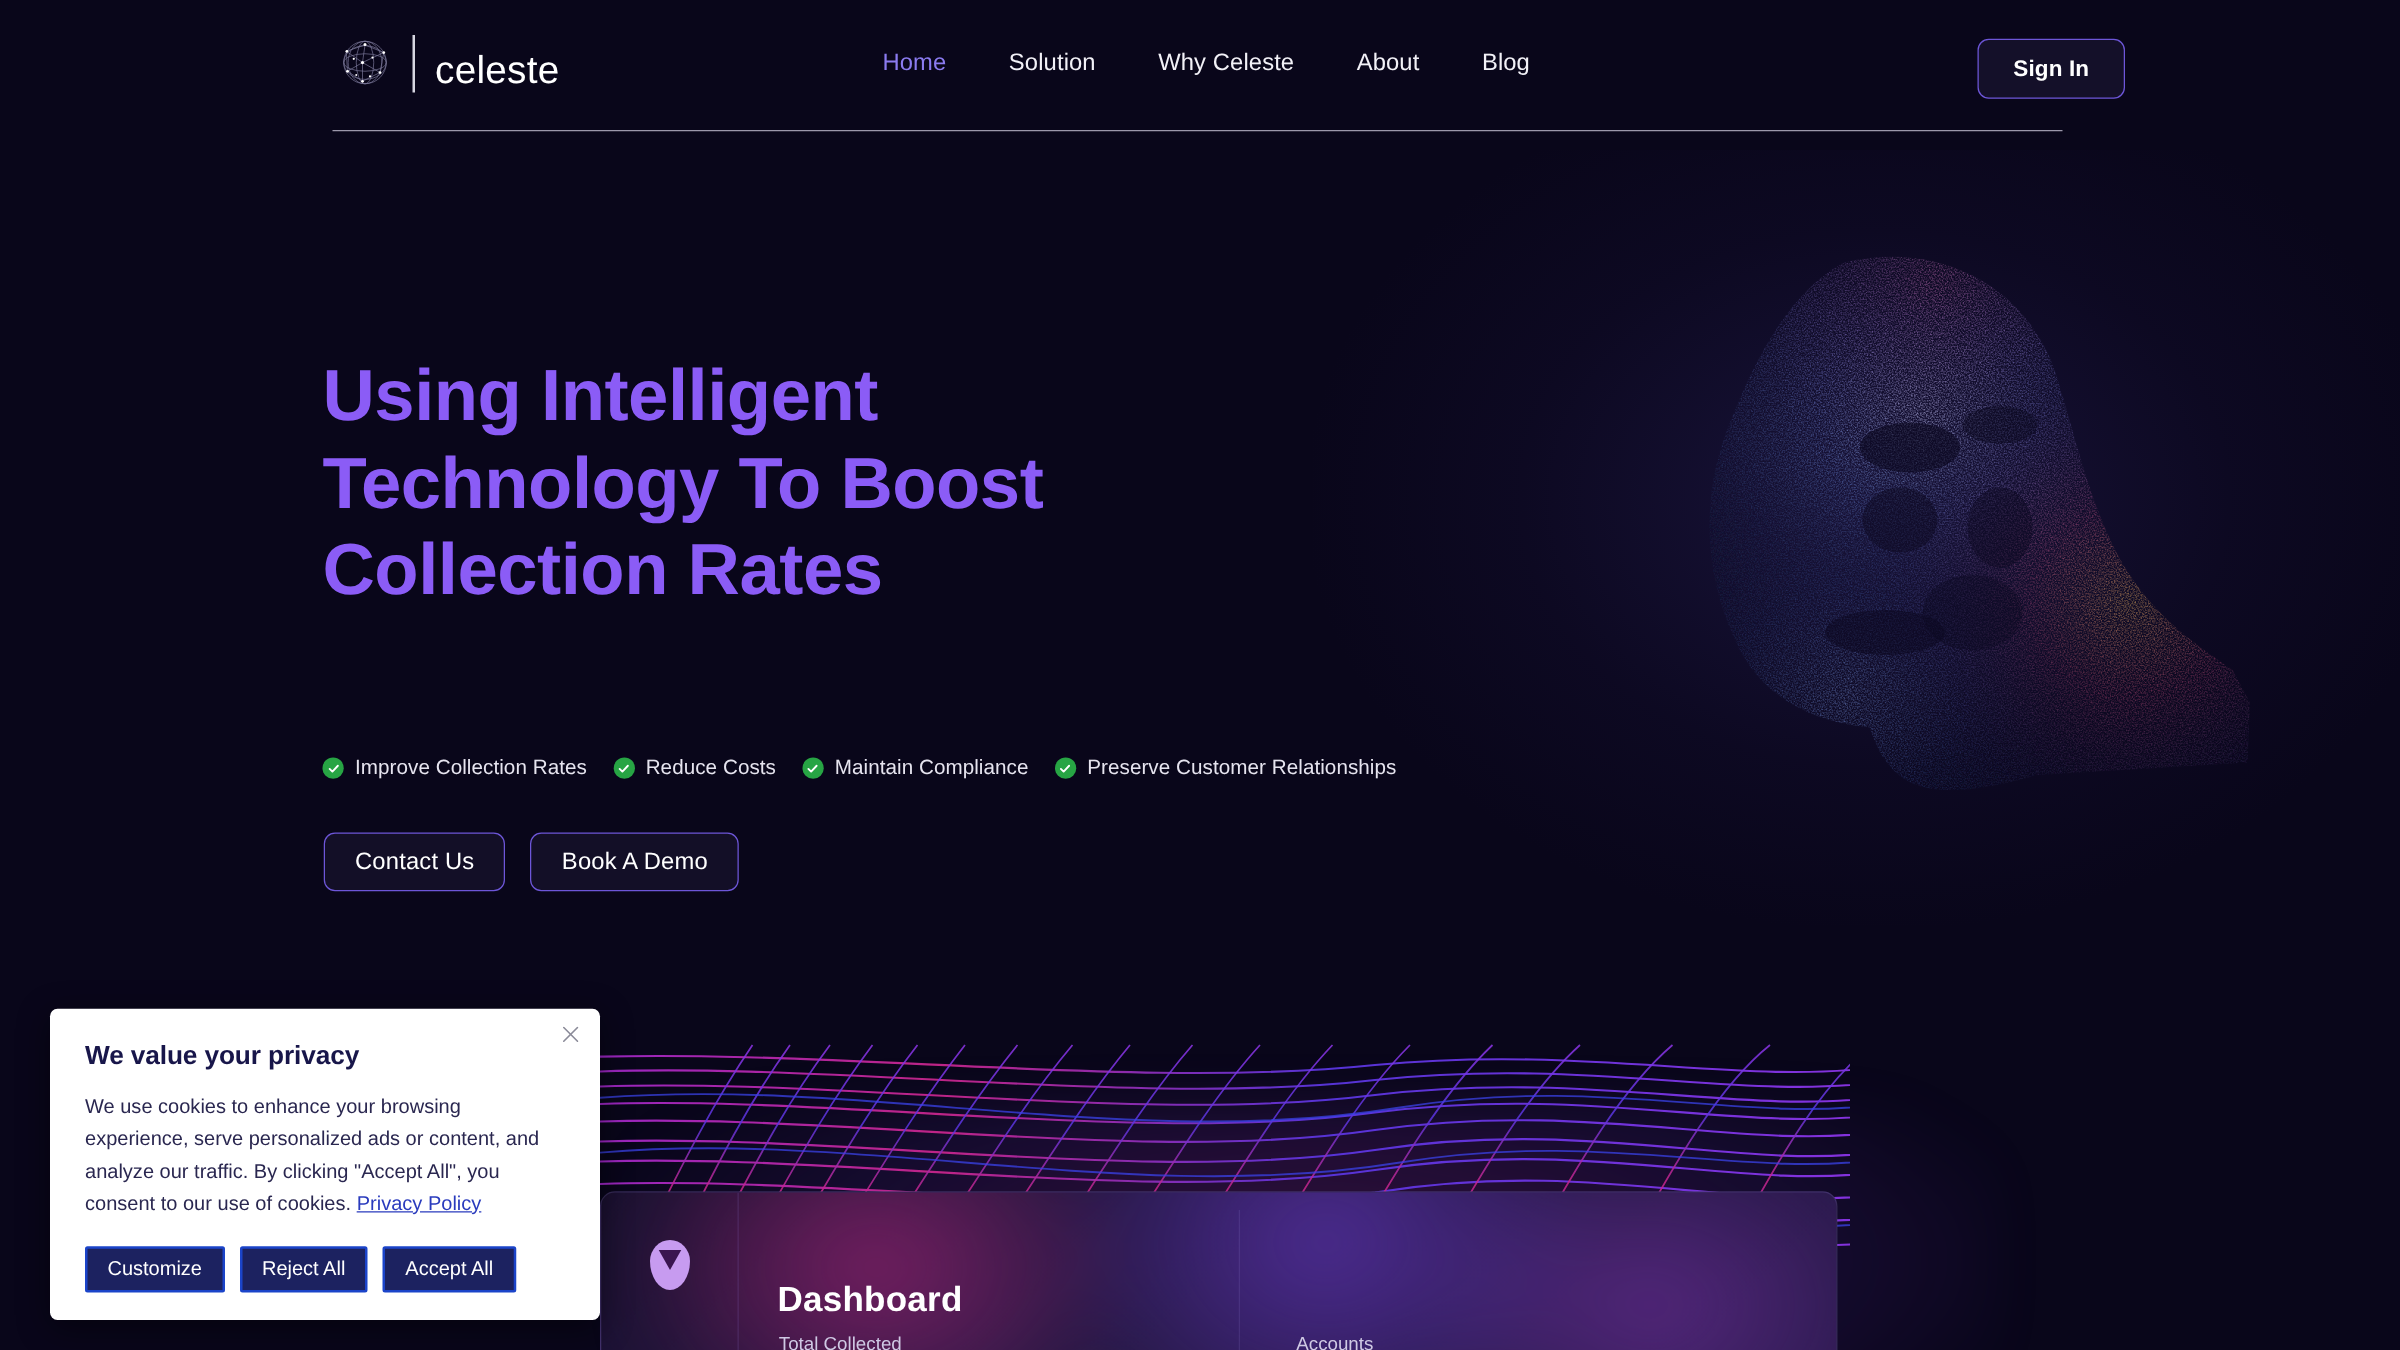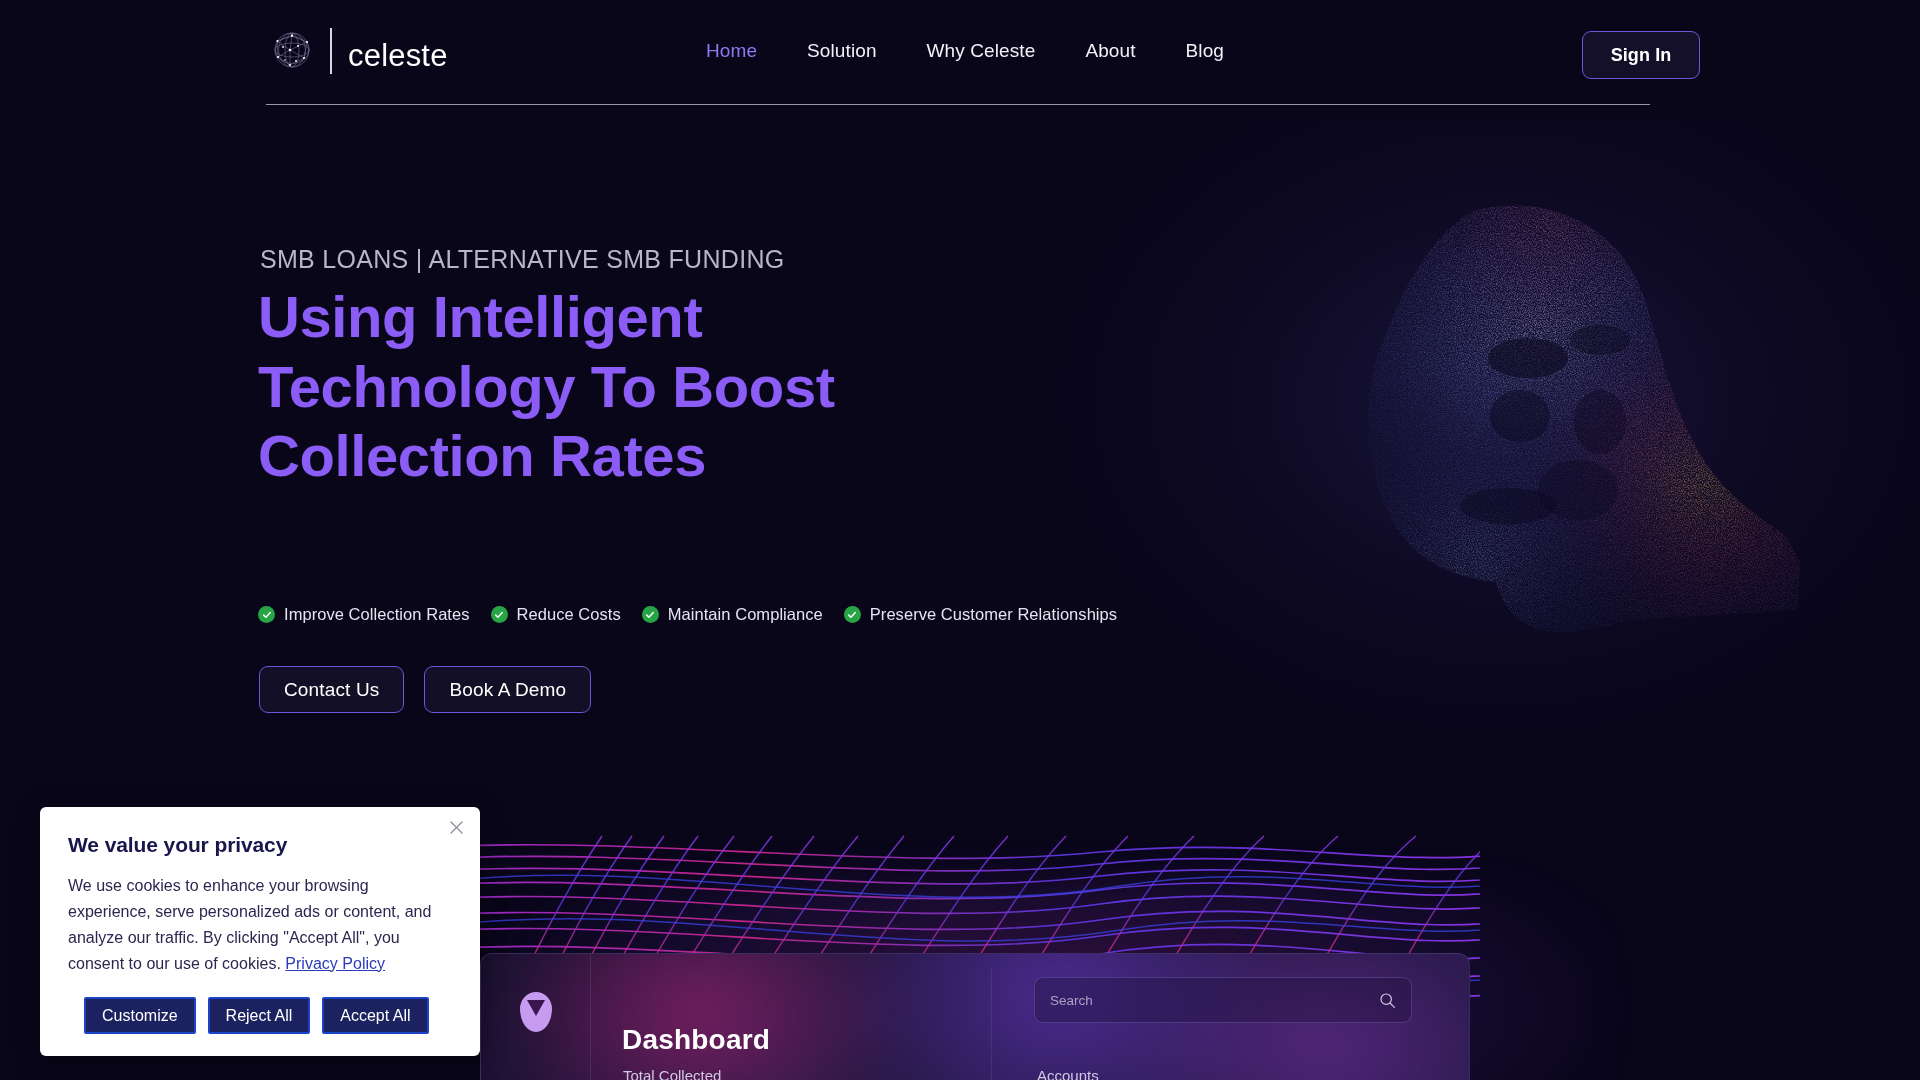--- a/index.html
+++ b/index.html
@@ -184,21 +184,21 @@
   .cookie-title {
     color:#18164a; font-size:21px; font-weight:700; letter-spacing:-.1px; margin-bottom:16px;
   }
   .cookie-body {
     color:#2a2750; font-size:16px; line-height:1.62; letter-spacing:.01px;
   }
   .cookie-link {
     color:#2a3bbd; text-decoration:underline; cursor:pointer;
   }
   .cookie-buttons {
-    position:absolute; left:28px; bottom:22px; display:flex; gap:12px;margin-left:16px;
+    position:absolute; left:28px; bottom:22px; display:flex; gap:12px;
   }
   .cookie-btn {
     height:37px; min-width:96px; padding:0 16px;
     background:#1c2260; border:2px solid #1b44c9; border-radius:2px;
     color:#ffffff; font-size:16px; cursor:pointer;
     display:flex; align-items:center; justify-content:center;
     font-family:"Liberation Sans", sans-serif;
   }
 </style>
 </head>
@@ -251,21 +251,20 @@
       <a href="#">About</a>
       <a href="#">Blog</a>
     </nav>
 
     <button class="signin">Sign In</button>
     <div class="header-divider"></div>
   </div>
 
   <div class="hero">
 
-    <div class="eyebrow">SMB LOANS | ALTERNATIVE SMB FUNDING</div>
     <h1 class="headline">Using Intelligent Technology To Boost Collection Rates</h1>
 
     <div class="features">
       <div class="feature">
         <span class="check">
           <svg width="10" height="10" viewBox="0 0 10 10">
               <path d="M1.7 5.1 L3.9 7.3 L8.3 2.6" stroke="#ffffff" stroke-width="1.5" fill="none" stroke-linecap="round" stroke-linejoin="round"></path>
             </svg>
         </span>
         <span class="feature-label">Improve Collection Rates</span>
@@ -421,29 +420,20 @@
       <div class="dash-logo">
         <div class="dash-logo-inner"></div>
       </div>
     </div>
 
     <div class="dash-title">Dashboard</div>
     <div class="dash-metric-label" style="left:142px; top:113px;">Total Collected</div>
 
     <div class="dash-divider"></div>
 
-    <div class="search-box">
-      <span class="search-placeholder">Search</span>
-      <span class="search-icon">
-        <svg width="17" height="17" viewBox="0 0 17 17">
-          <circle cx="7.2" cy="7.2" r="5.2" stroke="#cfc9e6" stroke-width="1.2" fill="none"></circle>
-          <line x1="11" y1="11" x2="15.4" y2="15.4" stroke="#cfc9e6" stroke-width="1.2" stroke-linecap="round"></line>
-        </svg>
-      </span>
-    </div>
 
     <div class="dash-col2-label">Accounts</div>
   </div>
 
   <div class="cookie">
     <div class="cookie-close">
       <svg width="13" height="13" viewBox="0 0 13 13">
         <line x1="1" y1="1" x2="12" y2="12" stroke="#8b8b99" stroke-width="1.3" stroke-linecap="round"></line>
         <line x1="12" y1="1" x2="1" y2="12" stroke="#8b8b99" stroke-width="1.3" stroke-linecap="round"></line>
       </svg>

